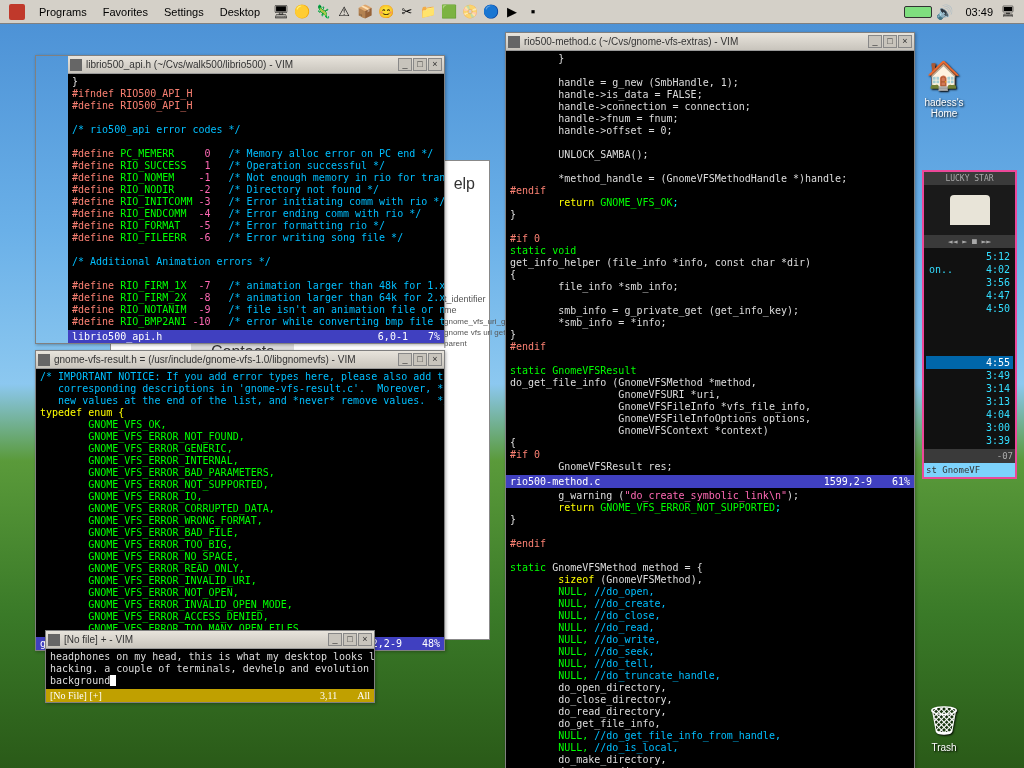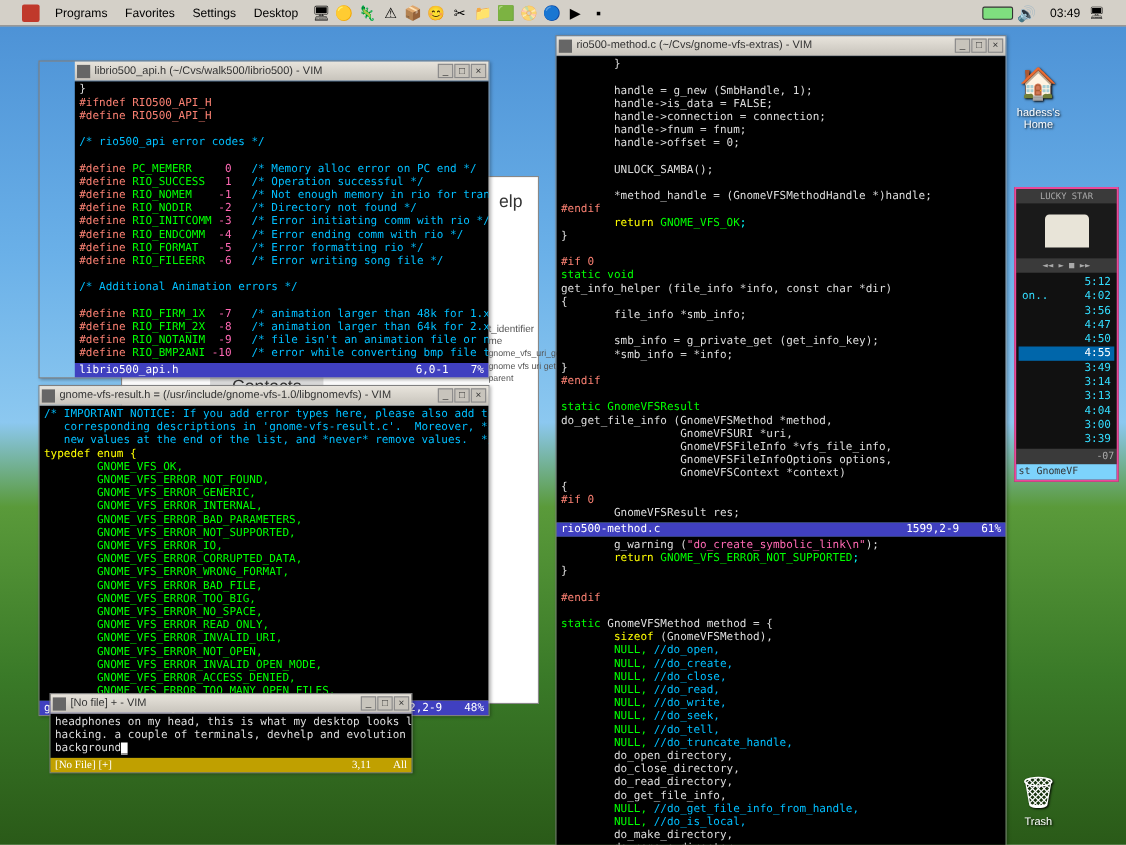--- a/index.html
+++ b/index.html
@@ -7,21 +7,21 @@
   width: 1024px; height: 768px;
   background: linear-gradient(to bottom, #4a8fd4 0%, #6ab0e8 30%, #8cc8f0 50%, #5a9a3a 60%, #3a7a28 80%, #2a5a18 100%);
   font-family: "Lucida Console", Monaco, monospace;
   font-size: 10px;
   overflow: hidden;
   position: relative;
 }
 .menubar {
   position: absolute; top: 0; left: 0; right: 0; height: 24px;
   background: #d4d0c8; border-bottom: 1px solid #808080;
-  display: flex; align-items: center; padding: 0 20px;
+  display: flex; align-items: center; padding: 0 9px;
   font-family: Arial, sans-serif; font-size: 11px;
 }
 .menubar .foot { width:16px; height:16px; background:#c0392b; border-radius:2px; margin-right:6px; }
 .menubar .menu-item { padding: 2px 8px; cursor: pointer; }
 .menubar .tray-icons { display:flex; gap:3px; margin-left:4px; }
 .menubar .tray-icons span { width:18px; height:18px; display:inline-flex; align-items:center; justify-content:center; font-size:13px; }
 .menubar .spacer { flex: 1; }
 .menubar .battery { width:28px; height:12px; border:1px solid #333; background:#7fdf7f; border-radius:2px; }
 .menubar .clock { margin: 0 8px; }
 .menubar .vol { font-size:14px; margin:0 4px; }
@@ -69,21 +69,21 @@
 .c-type { color:#00ff00; }
 .c-white { color:#ddd; }
 
 .player {
   position:absolute; right:7px; top:170px; width:95px;
   background:#2a2a2a; border:2px solid #ec4899; color:#7ad;
   font-family:"Lucida Console",monospace; font-size:10px;
 }
 .player .display { background:#111; color:#3df; padding:2px; }
 .player .track { display:flex; justify-content:space-between; padding:1px 3px; }
-.player .highlight { background:#06a; color:#fff; }
+.player .highlight { background:#06a; color:#fff;margin-top:41px; }
 .player .controls { background:#3a3a3a; color:#aaa; font-size:8px; padding:2px; text-align:center; }
 
 .bg-window {
   position:absolute; background:#fff; border:1px solid #888;
 }
 .bg-text { font-family:Arial; font-size:16px; color:#333; padding:4px; }
 </style>
 </head>
 <body>
 

